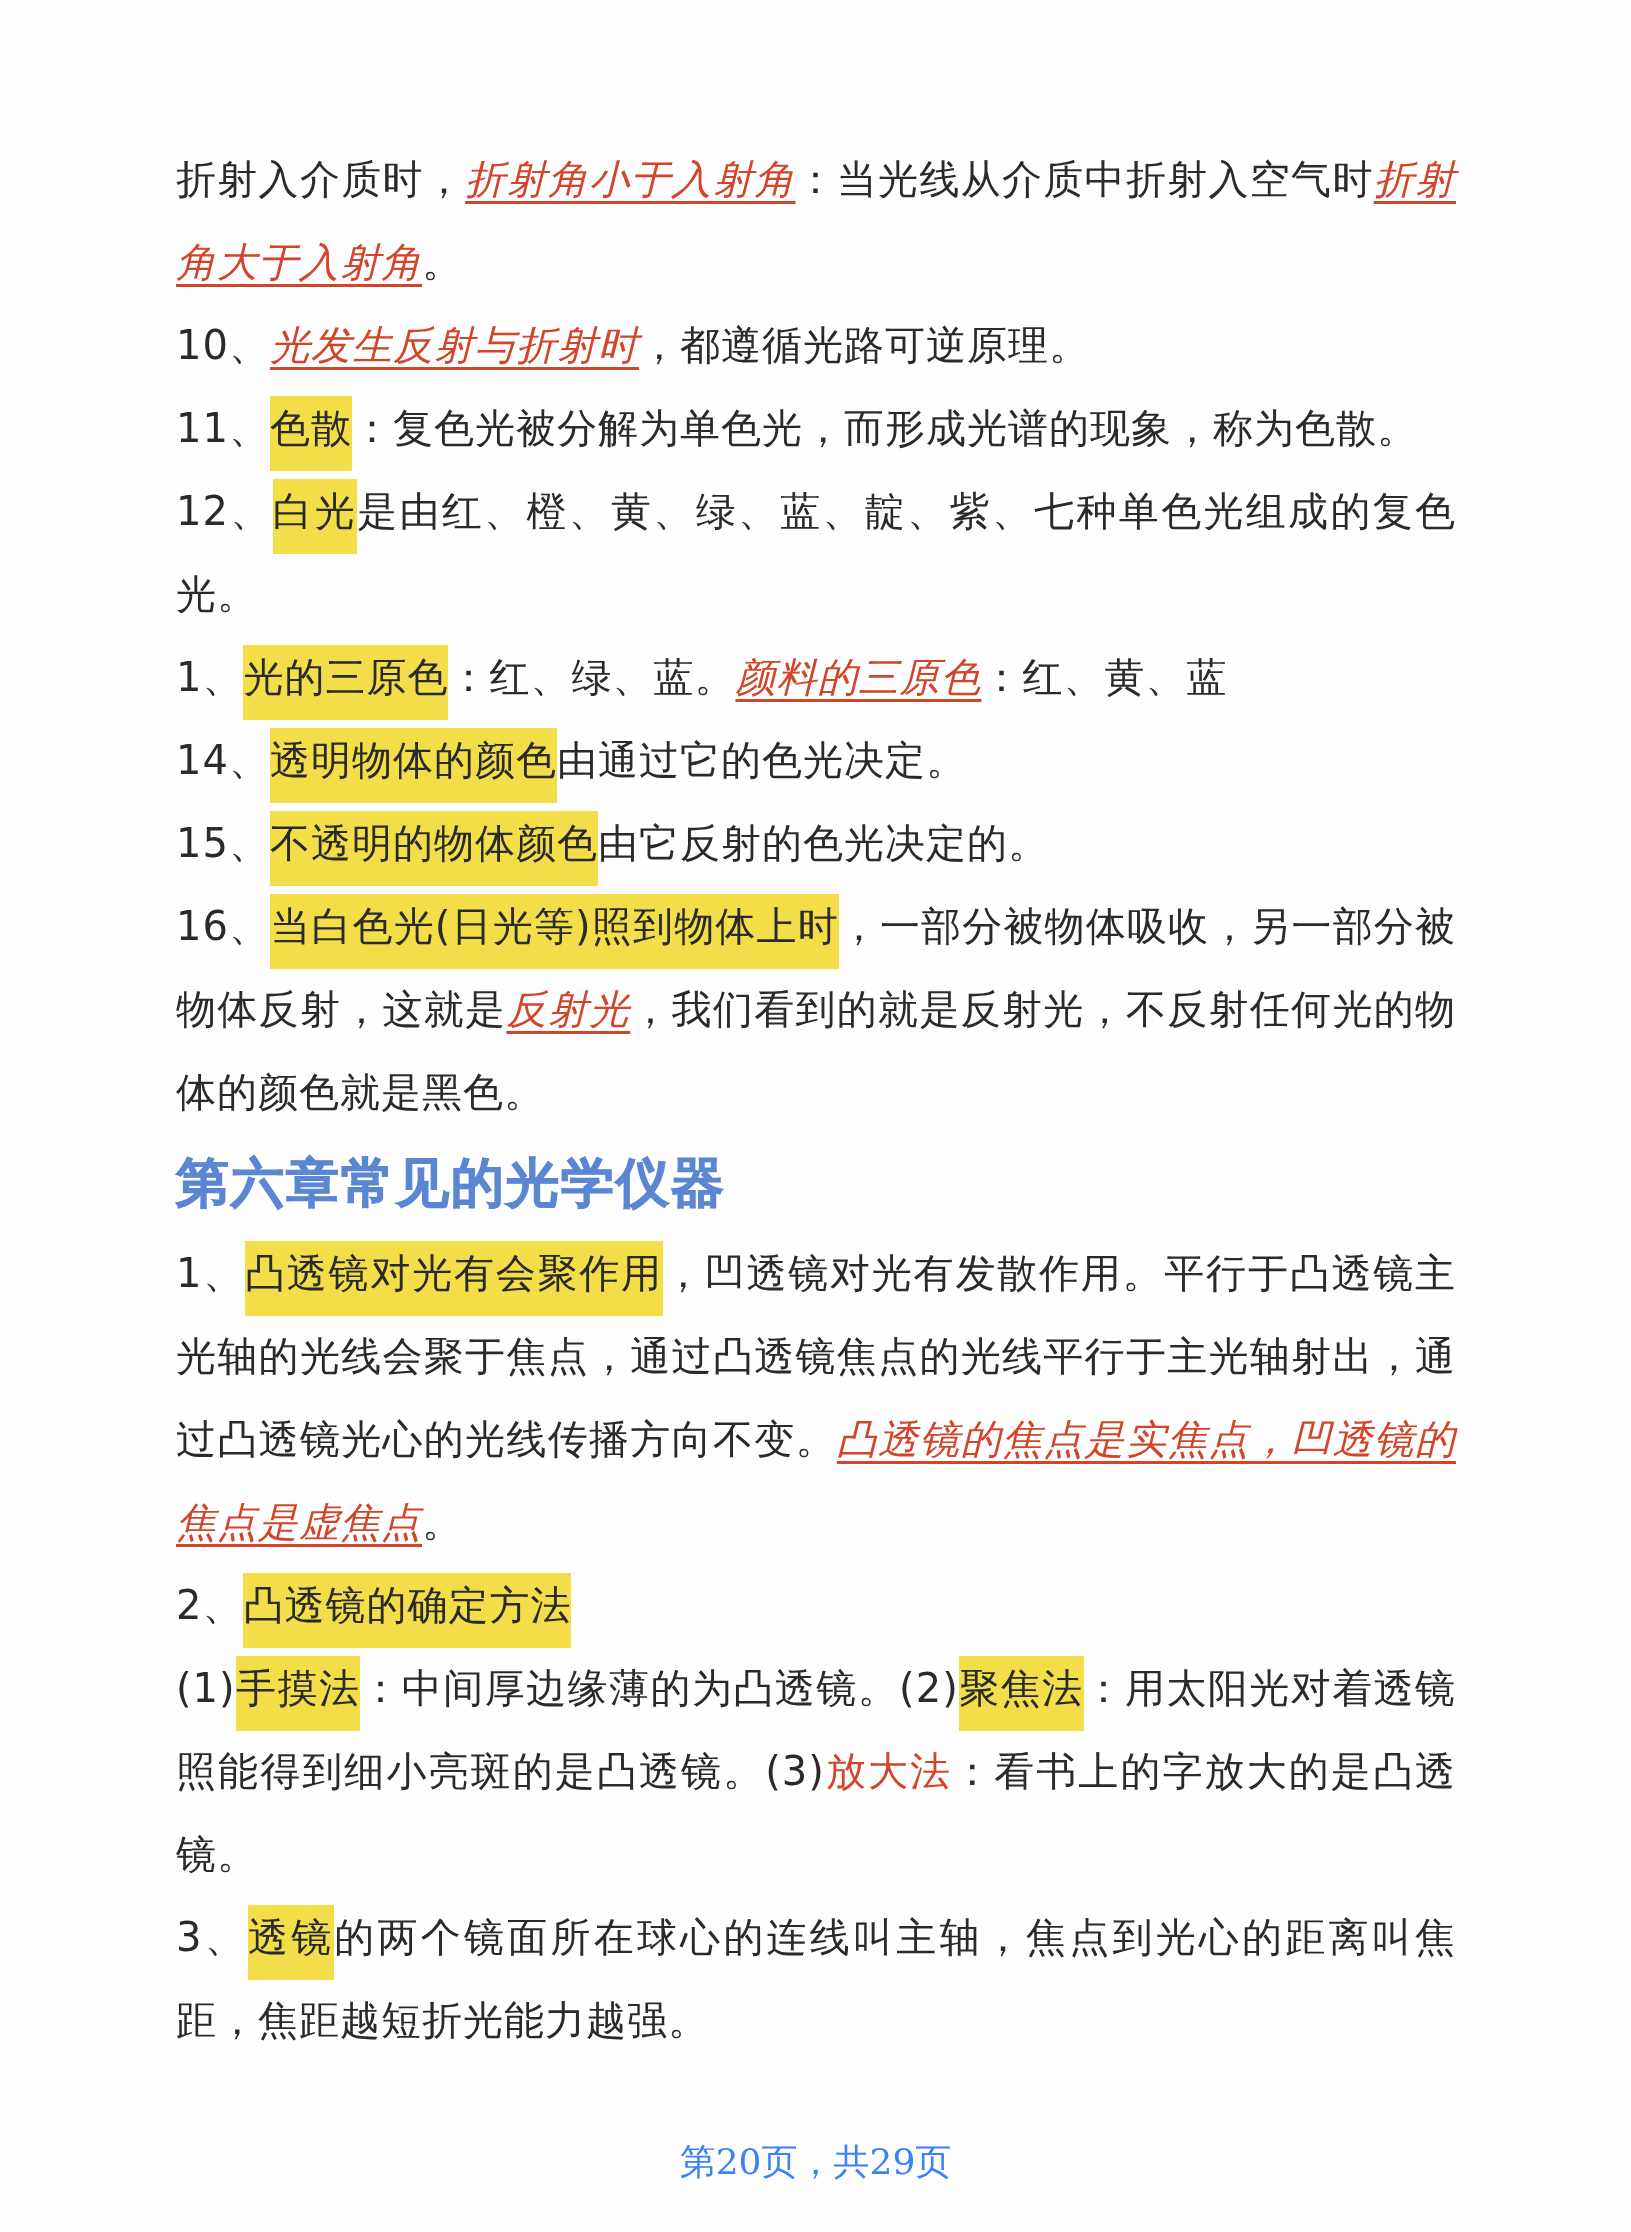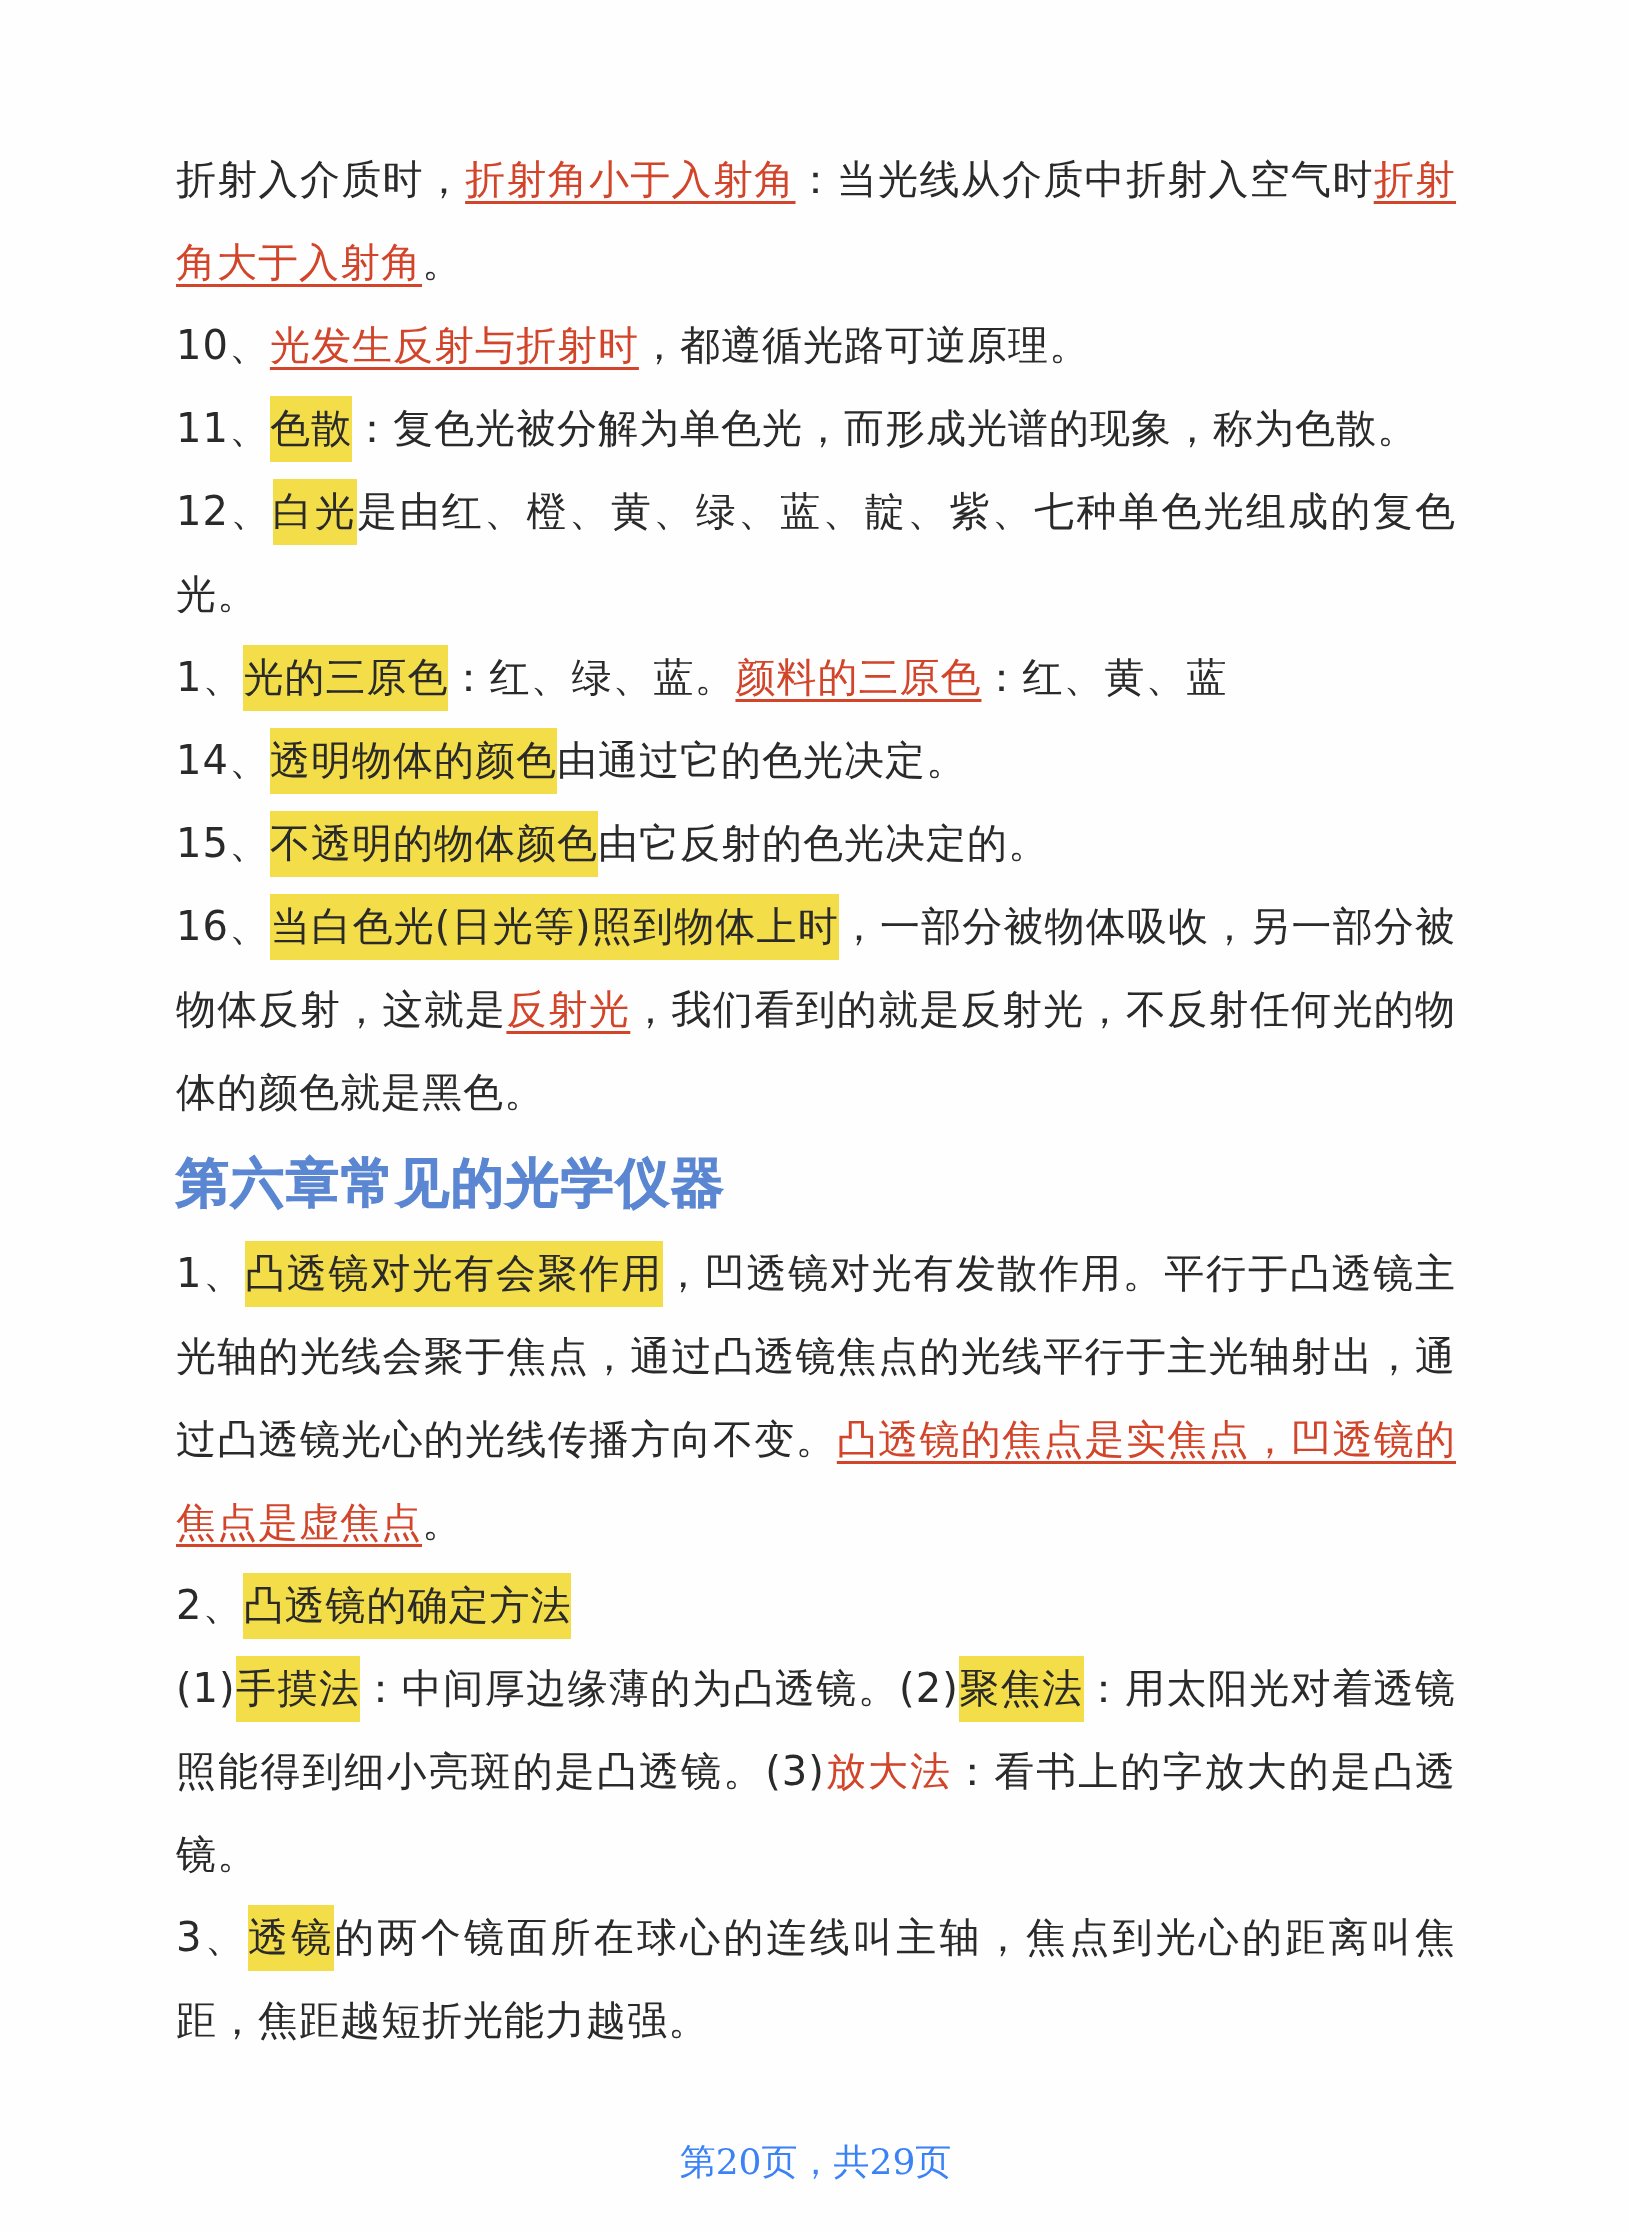--- a/index.html
+++ b/index.html
@@ -32,28 +32,29 @@
       font-size: 40px;
       line-height: 83px;
       letter-spacing: 1px;
       margin: 0;
       text-align: justify;
       text-align-last: left;
       word-break: break-all;
     }
     .hl {
       background: #f3dd48;
-      padding: 9px 0 11px 0;
+      padding: 9px 0 20px 0;
     }
     .red-u {
       color: #d2452a;
       text-decoration: underline;
       text-decoration-color: #d2452a;
       text-decoration-thickness: 3px;
       text-underline-offset: 8px;
+      font-style: italic;
     }
     .red {
       color: #d2452a;
     }
     .chapter-title {
       font-size: 53px;
       line-height: 98px;
       font-weight: bold;
       color: #5b86d2;
       margin: 0;

